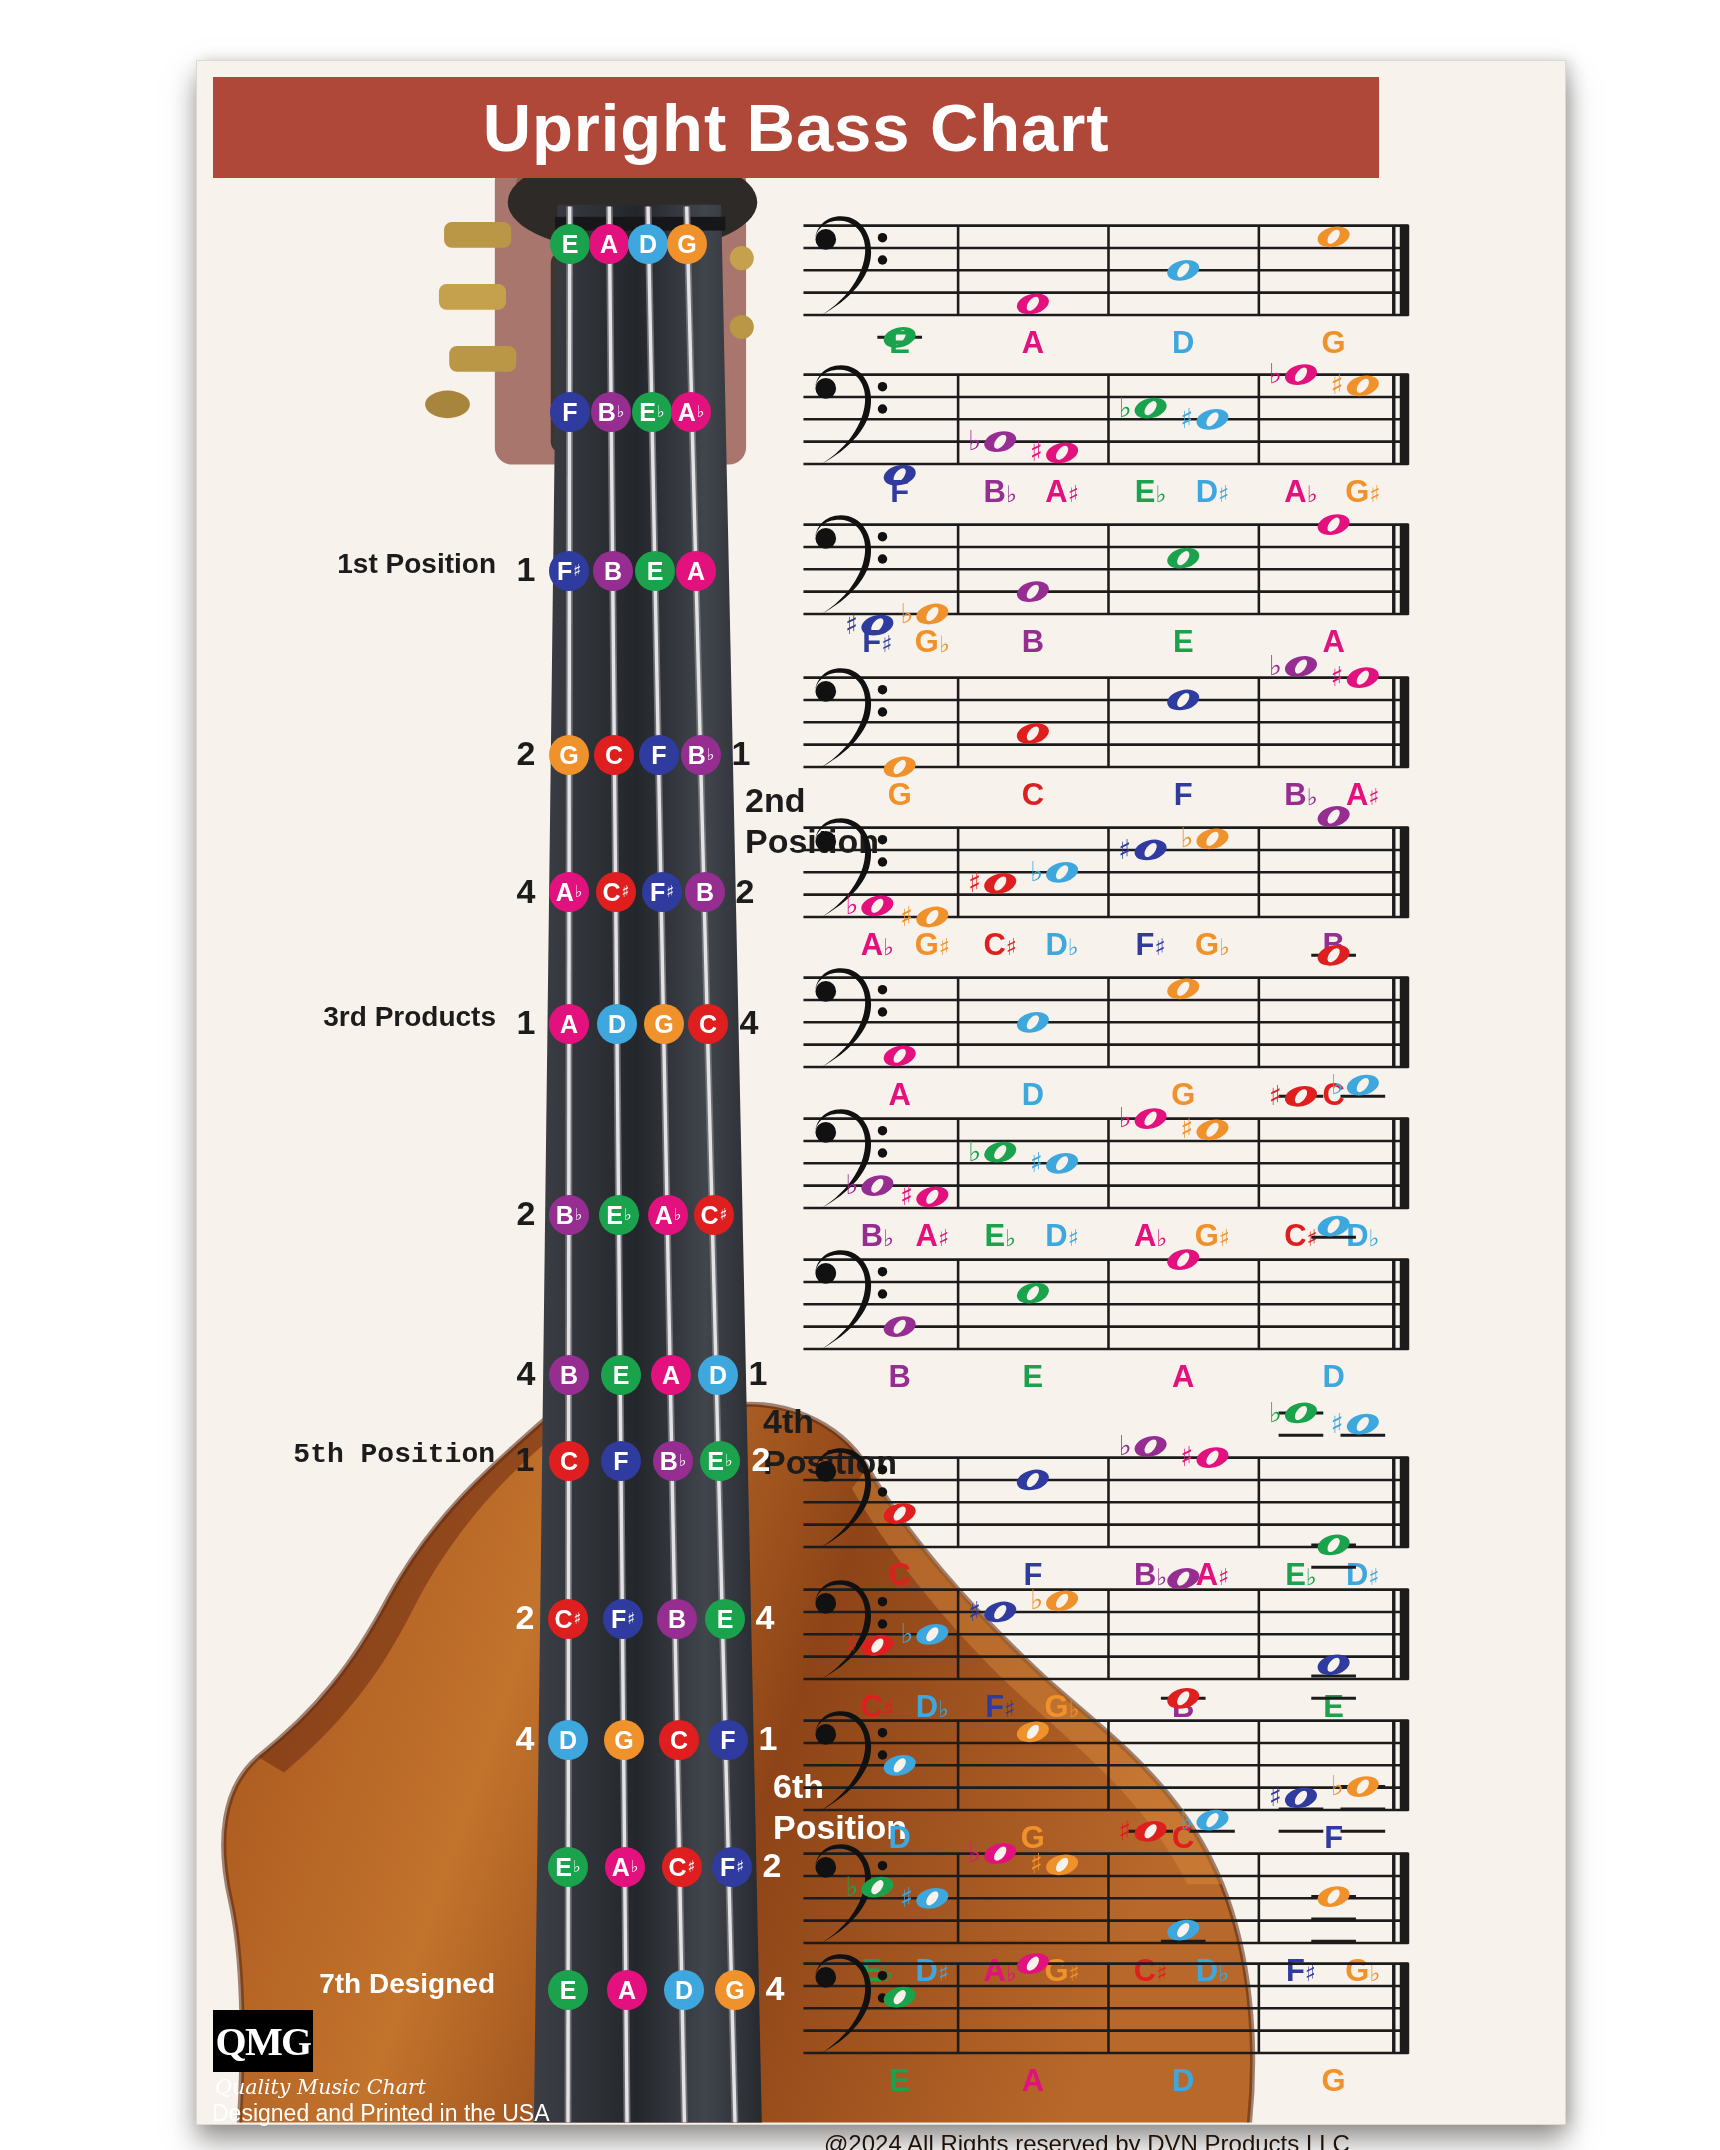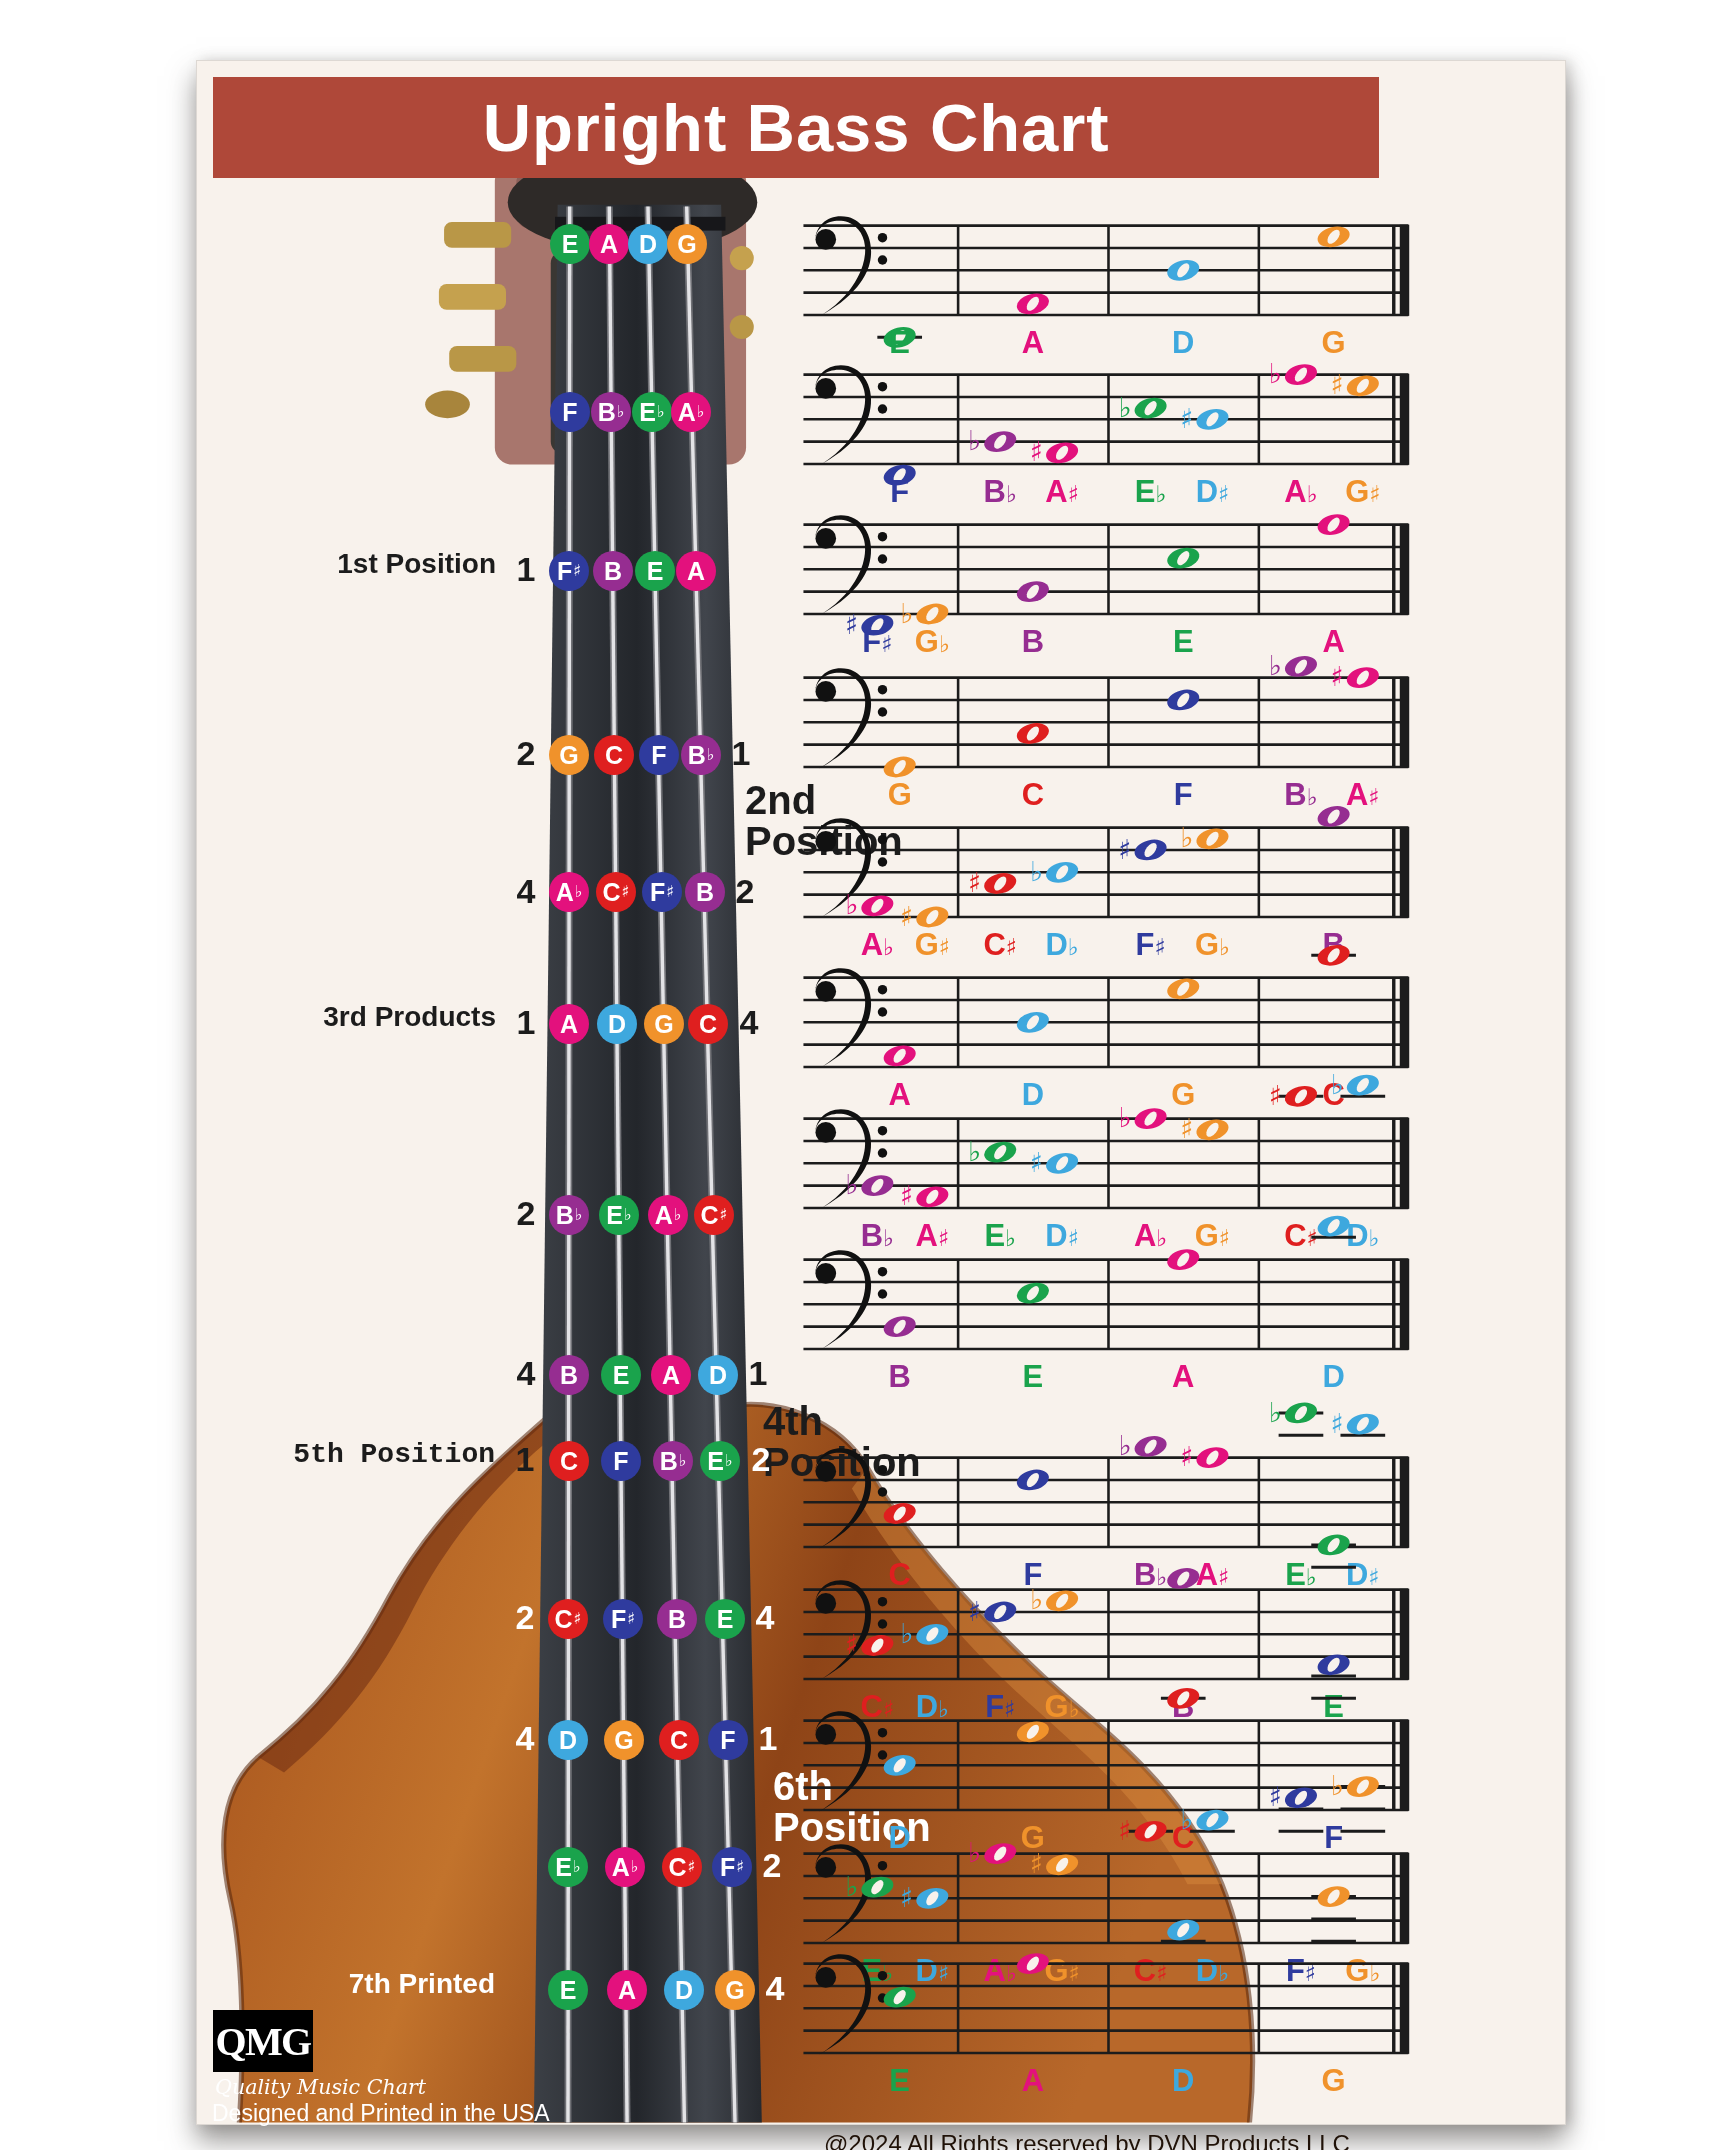--- a/index.html
+++ b/index.html
@@ -9,21 +9,21 @@
           border:0.9px solid #ddd8d3;box-shadow:0 15.5px 26px rgba(70,66,62,.55),5.2px 0 12px rgba(120,115,110,.25);}
   .title-band{position:absolute;left:213px;top:77px;width:1166px;height:101px;background:#af4839;
               display:flex;align-items:center;justify-content:center;}
   .title-band span{color:#ffffff;font-size:67px;font-weight:bold;letter-spacing:0.9px;}
   #bass-art{position:absolute;left:0;top:0;pointer-events:none;}
   #rows-layer{position:absolute;left:0;top:0;width:1721px;height:2151px;}
   .note-circle{position:absolute;width:40px;height:40px;border-radius:50%;display:flex;align-items:center;
                justify-content:center;color:#fff;font-weight:bold;font-size:25px;line-height:1;}
   .note-circle .acc{font-size:16.3px;font-family:"DejaVu Sans",sans-serif;margin-left:0.9px;}
   .pos-label{position:absolute;font-size:28px;font-weight:bold;white-space:nowrap;text-align:right;}
-  .pos-label-2line{position:absolute;font-size:40px;font-weight:bold;line-height:41px;white-space:nowrap;}
+  .pos-label-2line{position:absolute;font-size:34px;font-weight:bold;line-height:41px;white-space:nowrap;}
   .finger-num{position:absolute;width:38px;font-size:34px;font-weight:bold;text-align:center;}
   .staff-svg{position:absolute;overflow:visible;}
   .dark{color:#1c1c1c;} .light{color:#ffffff;}
   .qmg-logo{position:absolute;left:213px;top:2010px;width:100px;height:62px;background:#000;
             display:flex;align-items:center;justify-content:center;}
   .qmg-logo span{color:#fff;font-family:Liberation Serif, serif;font-weight:bold;font-size:40px;letter-spacing:-1.7px;}
   .qmg-tagline{position:absolute;left:215px;top:2075px;color:#fff;font-family:"DejaVu Serif",serif;
                font-style:italic;font-size:20.6px;}
   .printed-note{position:absolute;left:212px;top:2100px;color:#fff;font-size:23px;}
   .copyright{position:absolute;left:824px;top:2086px;color:#201208;font-size:24px;margin-top:44px;}
@@ -787,21 +787,21 @@
         <g transform="translate(659,17)">
           <ellipse rx="19" ry="11.5" transform="rotate(-14)" fill="#f0922b"></ellipse>
           <ellipse rx="9.5" ry="5.2" transform="rotate(-52)" fill="#f8f2ec"></ellipse>
         </g>
         <text x="659" y="243" text-anchor="middle" font-size="36" font-weight="bold" font-family="Liberation Sans, DejaVu Sans, sans-serif" fill="#f0922b">G<tspan font-size="27" font-family="DejaVu Sans, sans-serif">♭</tspan></text>
       </svg>
       <div class="note-circle" style="left: 548px; top: 1970px; background: rgb(26, 163, 76);">E</div>
       <div class="note-circle" style="left: 607px; top: 1970px; background: rgb(227, 17, 125);">A</div>
       <div class="note-circle" style="left: 664px; top: 1970px; background: rgb(62, 168, 222);">D</div>
       <div class="note-circle" style="left: 715px; top: 1970px; background: rgb(240, 146, 43);">G</div>
-      <div class="pos-label light" style="left: 151px; width: 344px; top: 1968px;">7th Printed</div>
+      <div class="pos-label light" style="left: 151px; width: 344px; top: 1968px;">7th Designed</div>
       <div class="finger-num light" style="left: 756px; top: 1969px;">4</div>
       <svg class="staff-svg" width="637" height="232" viewBox="0 0 740 270" style="left: 796px; top: 1882px;">
         <line x1="8" y1="95" x2="712" y2="95" stroke="#1c1c1c" stroke-width="3"></line>
         <line x1="8" y1="121" x2="712" y2="121" stroke="#1c1c1c" stroke-width="3"></line>
         <line x1="8" y1="147" x2="712" y2="147" stroke="#1c1c1c" stroke-width="3"></line>
         <line x1="8" y1="173" x2="712" y2="173" stroke="#1c1c1c" stroke-width="3"></line>
         <line x1="8" y1="199" x2="712" y2="199" stroke="#1c1c1c" stroke-width="3"></line>
         <line x1="188" y1="95" x2="188" y2="199" stroke="#1c1c1c" stroke-width="3"></line>
         <line x1="363" y1="95" x2="363" y2="199" stroke="#1c1c1c" stroke-width="3"></line>
         <line x1="538" y1="95" x2="538" y2="199" stroke="#1c1c1c" stroke-width="3"></line>

